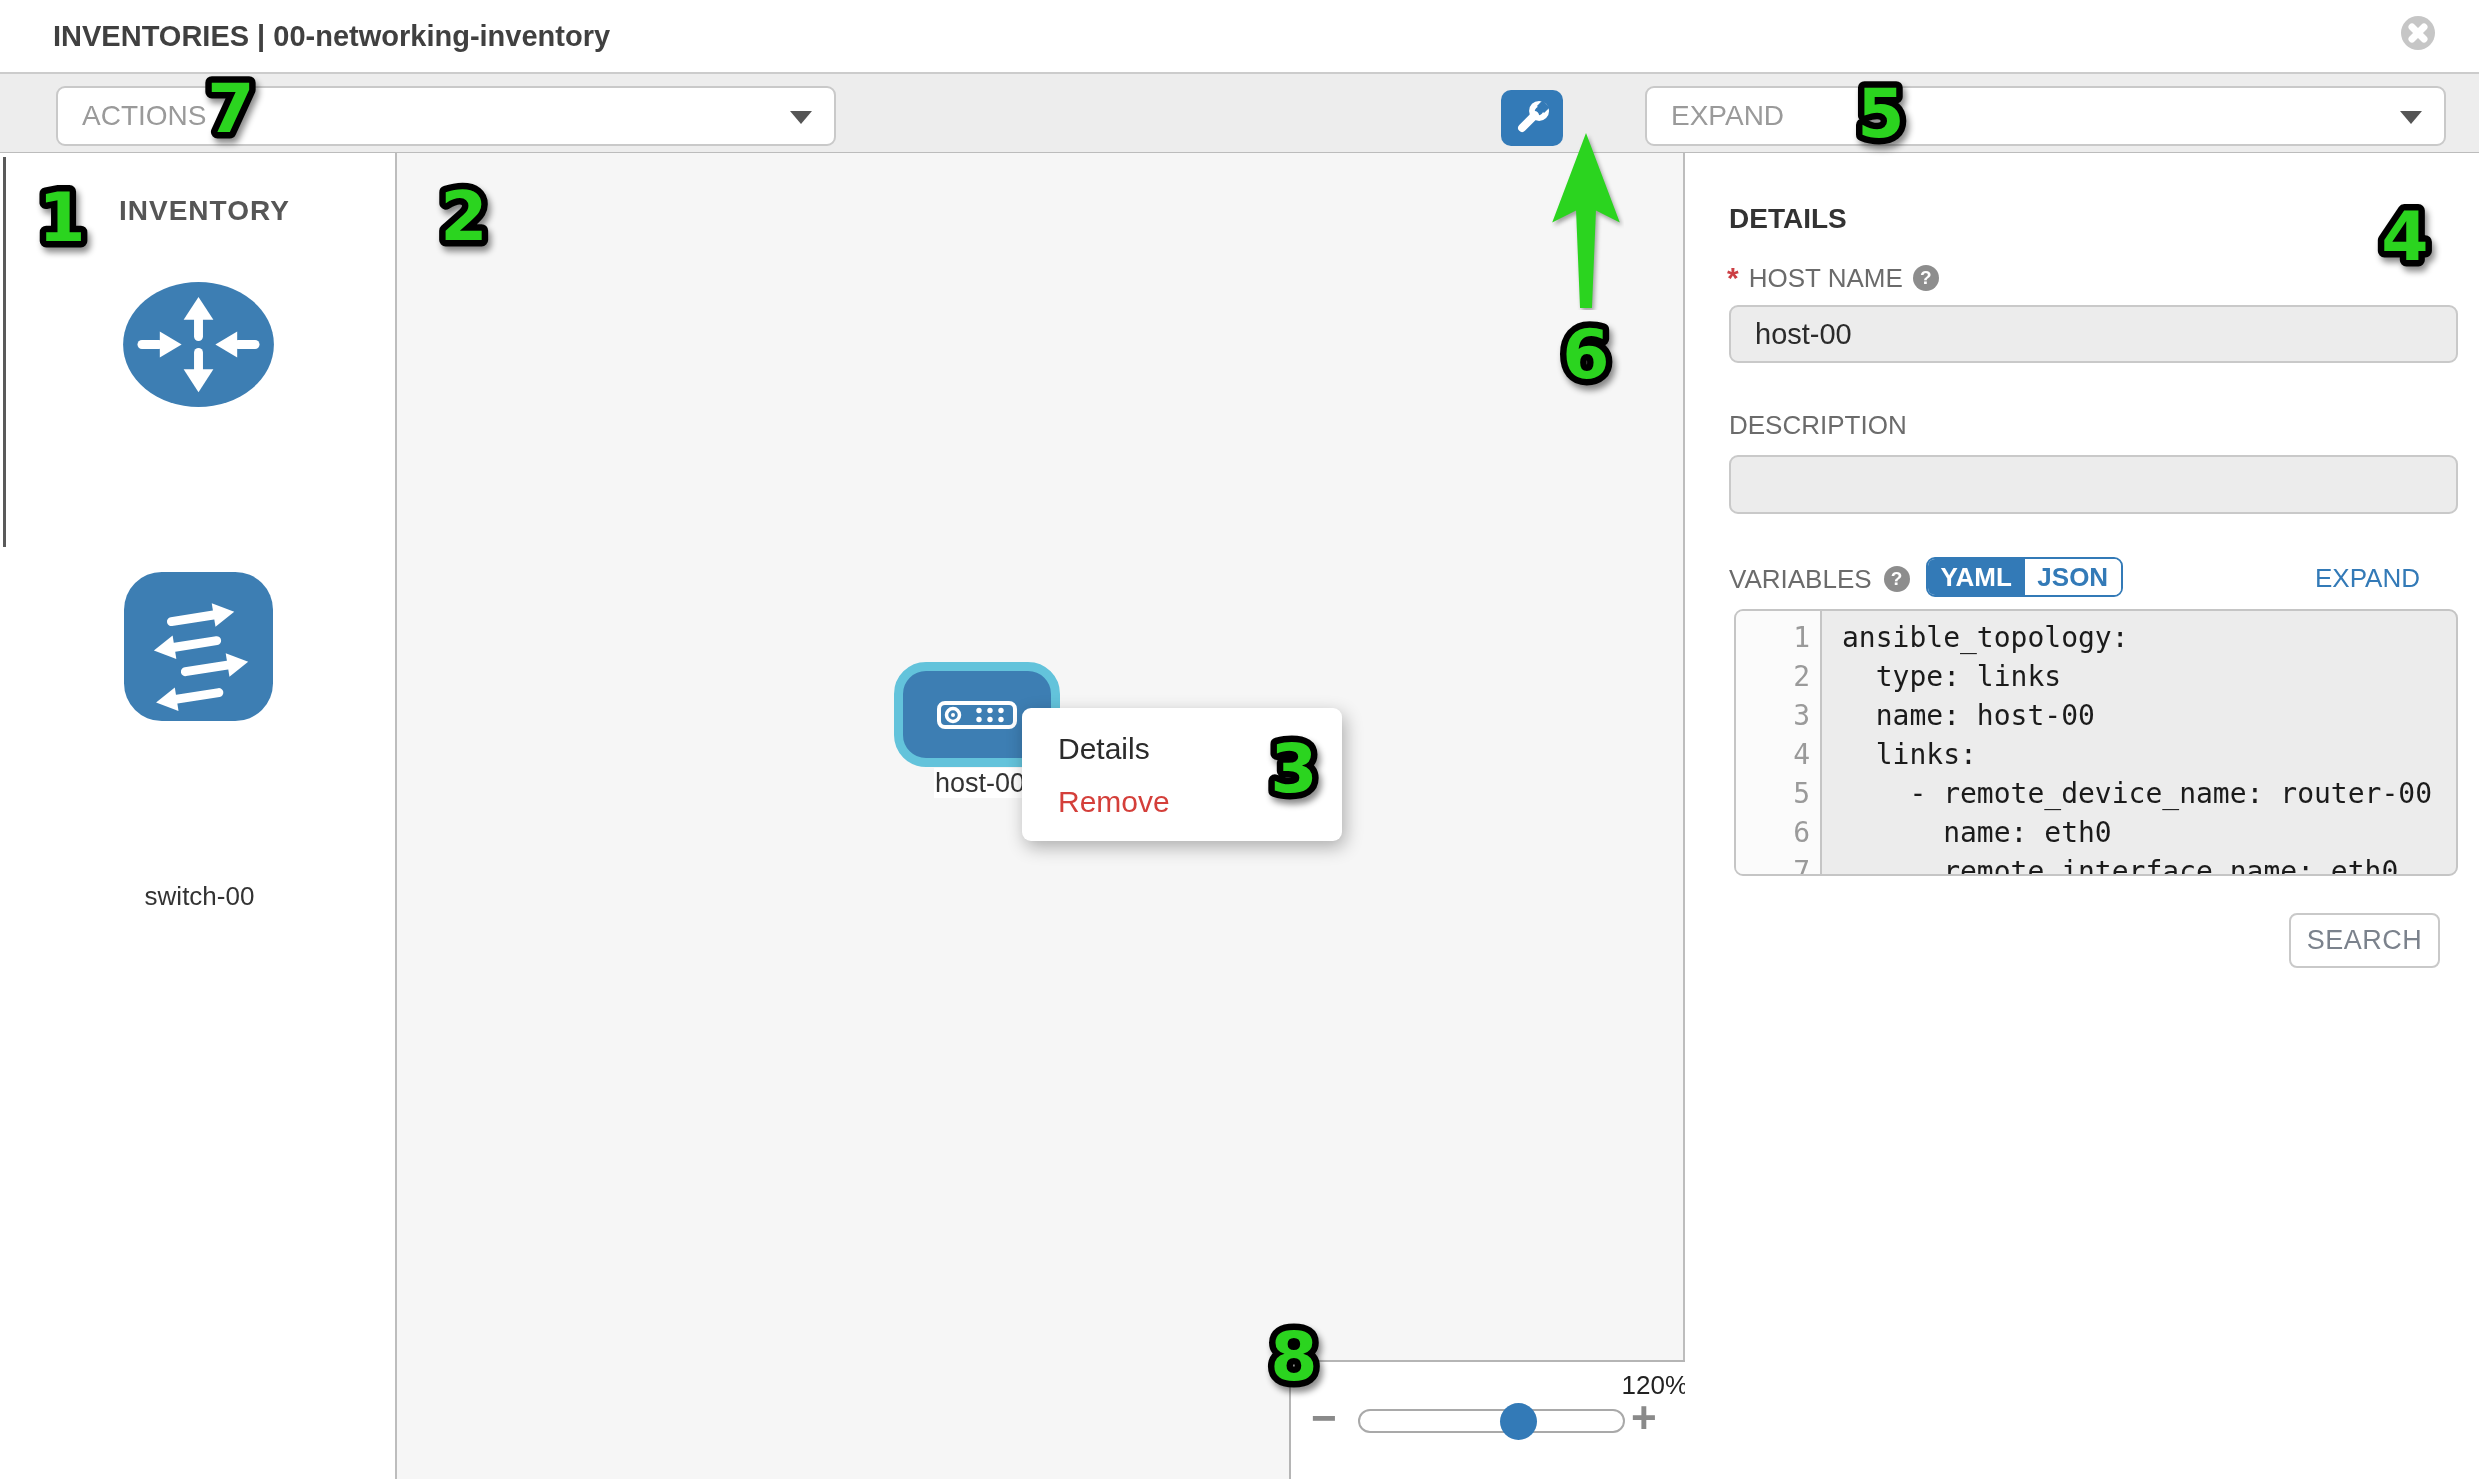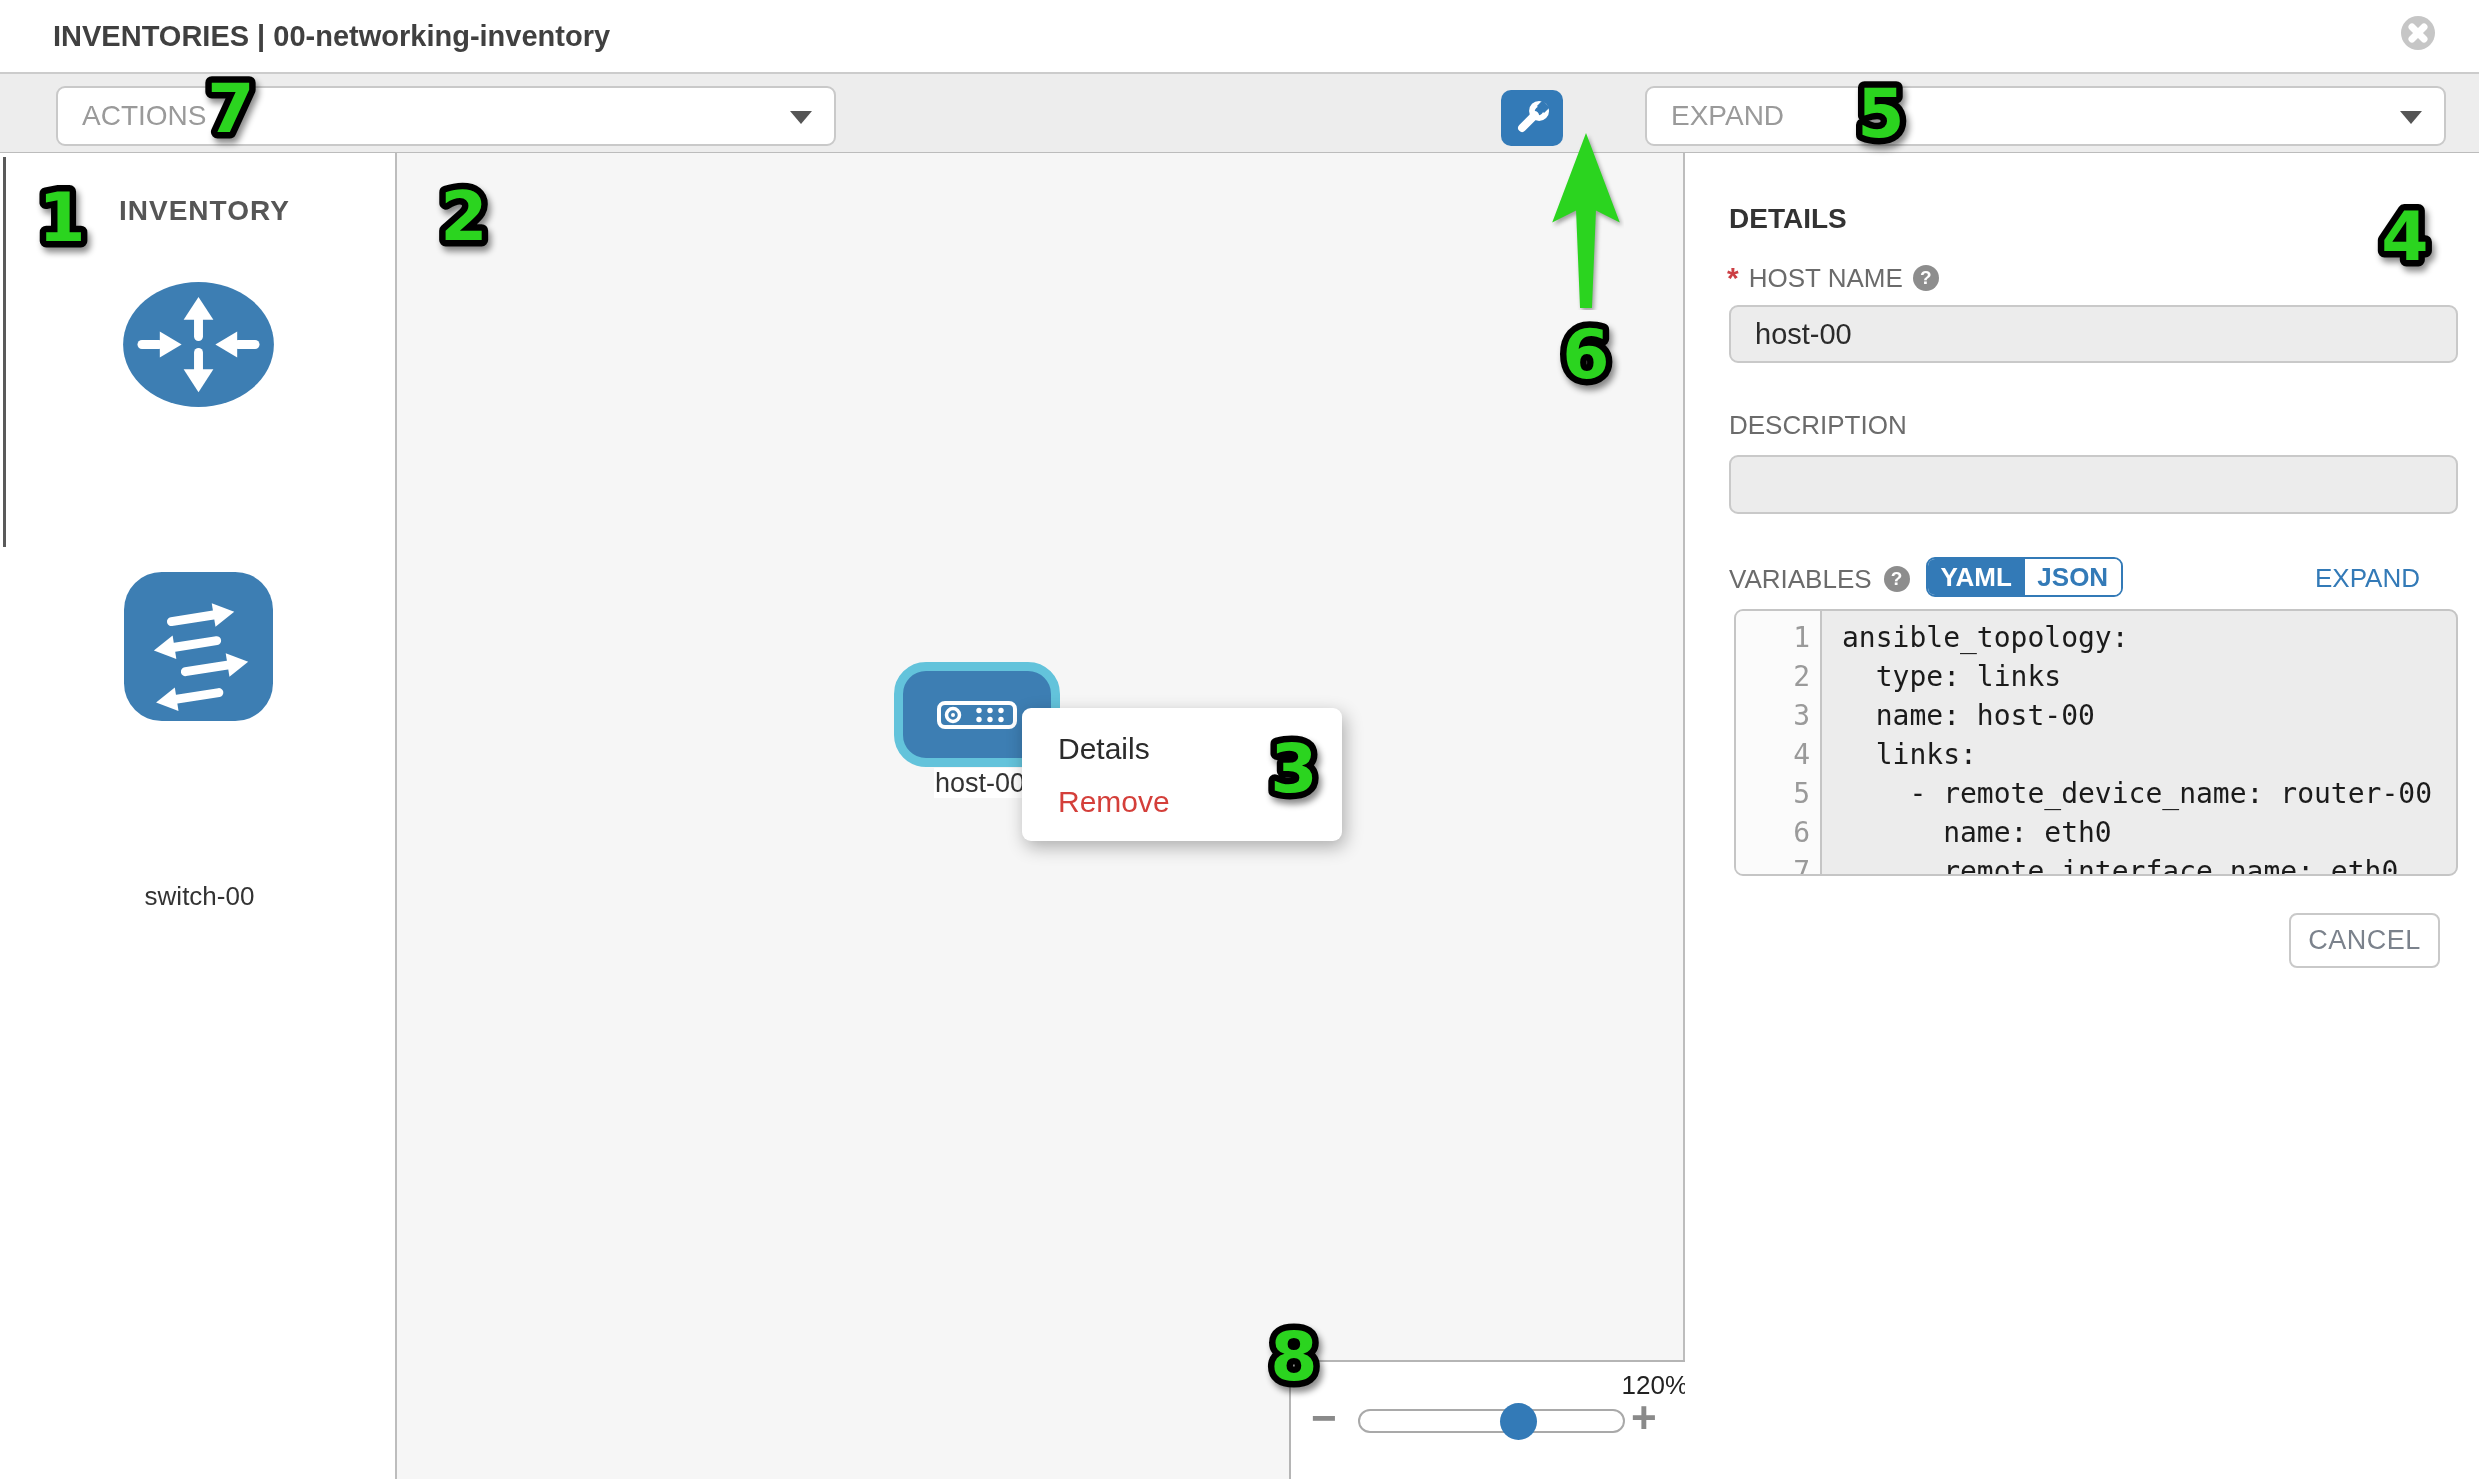--- a/index.html
+++ b/index.html
@@ -260,21 +260,21 @@
         <div class="code-line">ansible_topology:</div>
         <div class="code-line">  type: links</div>
         <div class="code-line">  name: host-00</div>
         <div class="code-line">  links:</div>
         <div class="code-line">    - remote_device_name: router-00</div>
         <div class="code-line">      name: eth0</div>
         <div class="code-line">      remote_interface_name: eth0</div>
       </div>
     </div>
 
-    <div class="abs" id="cancel-btn">CANCEL</div>
+    <div class="abs" id="cancel-btn">SEARCH</div>
   </div>
 
   <svg class="annot" style="left:14px;top:169px;" viewBox="0 0 96 96" width="96" height="96">
     <text x="48" y="48" text-anchor="middle" dominant-baseline="central">1</text>
     </svg>
   <svg class="annot" style="left:416px;top:168px;" viewBox="0 0 96 96" width="96" height="96">
     <text x="48" y="48" text-anchor="middle" dominant-baseline="central">2</text>
     </svg>
   <svg class="annot" style="left:1246px;top:720px;" viewBox="0 0 96 96" width="96" height="96">
     <text x="48" y="48" text-anchor="middle" dominant-baseline="central">3</text>

